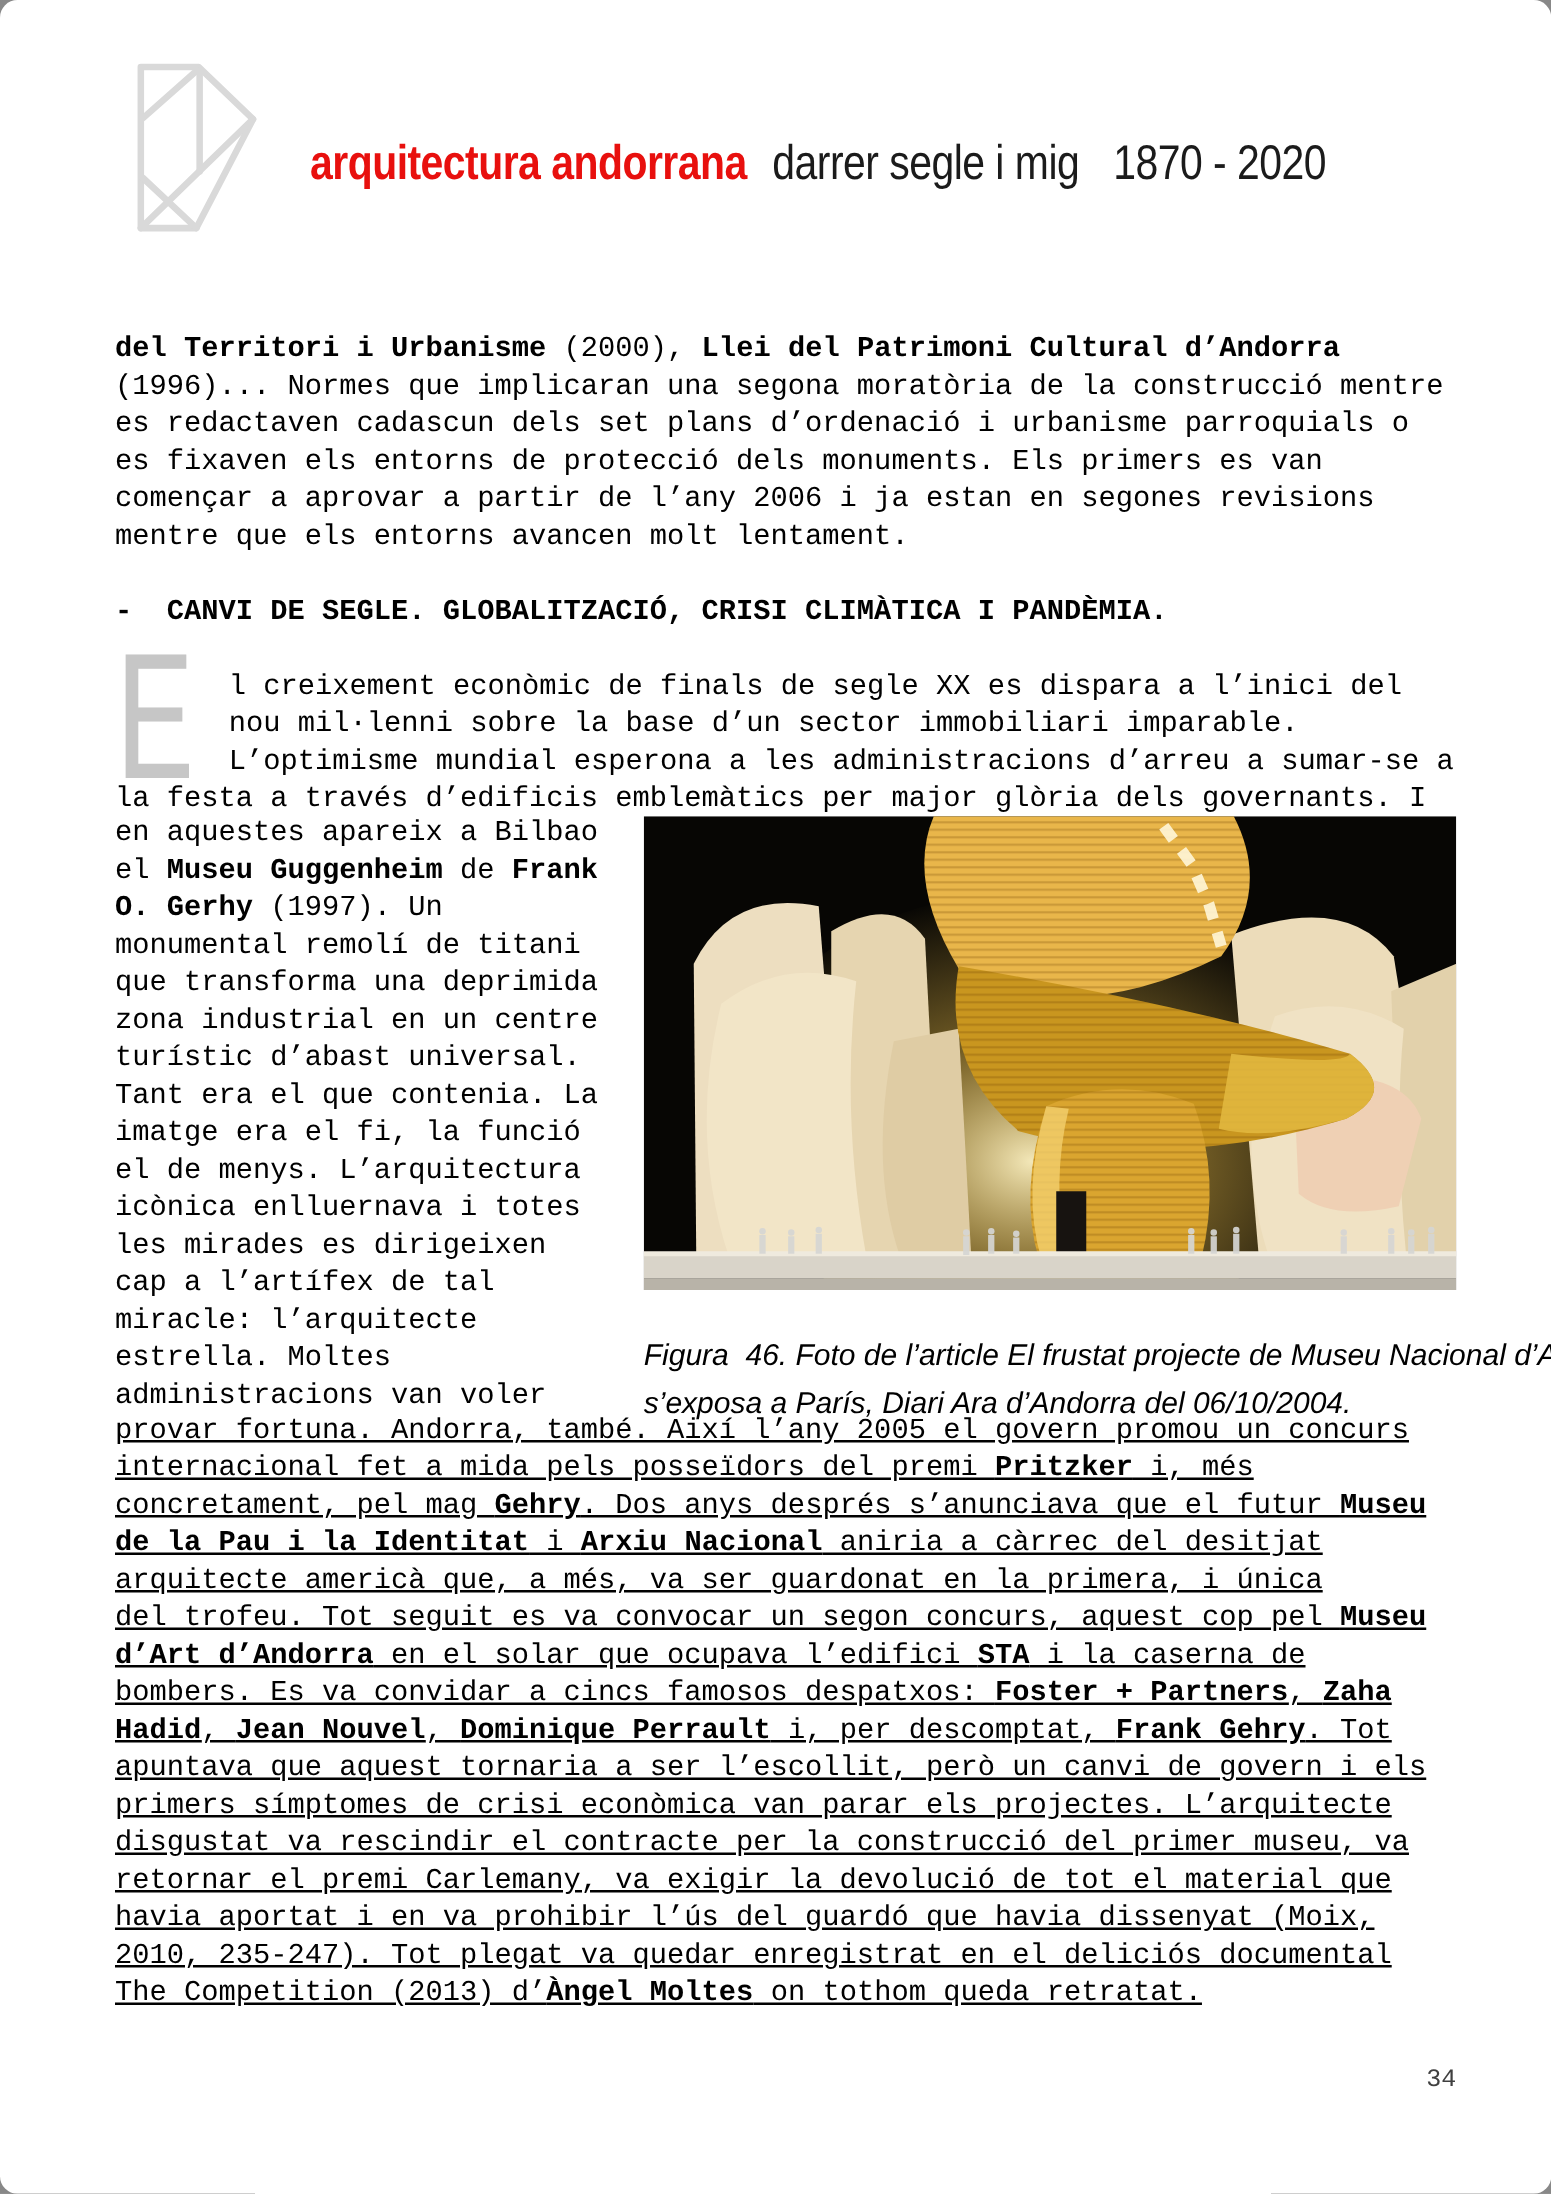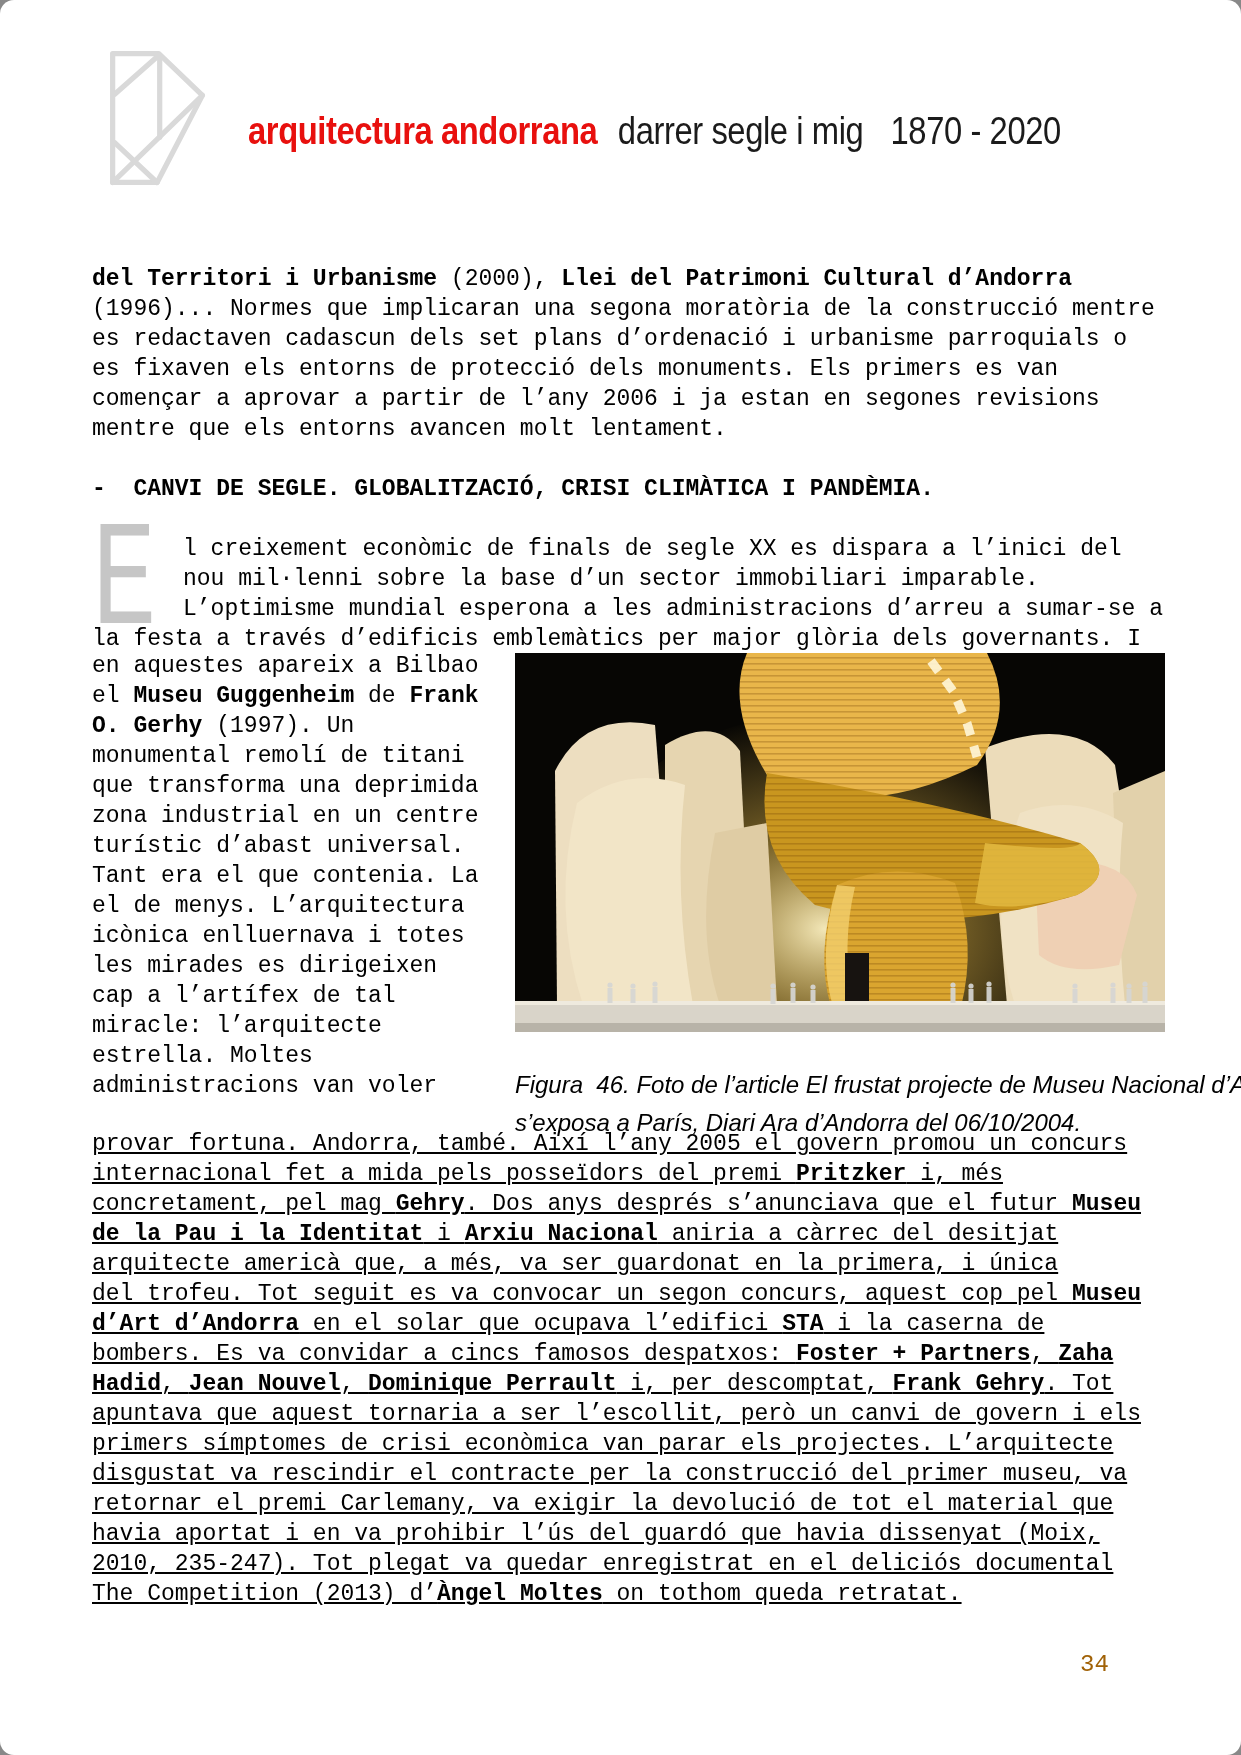--- a/index.html
+++ b/index.html
@@ -35,22 +35,22 @@
   #leftcol{position:absolute;left:92px;top:651px;width:425px;}
   
   #figure{position:absolute;left:515px;top:653px;width:650px;height:379px;margin:0;}
   #caption{
     position:absolute;left:515px;top:1042px;width:660px;
     font-family:Liberation Sans, sans-serif;font-style:italic;
     font-size:24px;line-height:38px;color:#000;margin-top:24px;
   }
   #p2{position:absolute;left:92px;top:1129px;width:1090px;text-decoration:underline;}
   #pagenum{
-    position:absolute;left:1080px;top:1652px;width:85px;text-align:left;
-    font-size:24px;line-height:26px;color:#a16207;
+    position:absolute;left:1080px;top:1652px;width:85px;text-align:right;
+    font-size:20px;line-height:26px;color:#404040;
   }
 </style>
 </head>
 <body>
 
 <div class="page">
 
   <header id="header">
     <svg id="logo" width="122" height="160" viewBox="0 0 140 180" fill="none">
       <g stroke="#d9d9d9" stroke-width="6" stroke-linejoin="round" stroke-linecap="round">
@@ -95,20 +95,21 @@
 
   <div id="leftcol" class="mono">
       <div class="tline"><span>en aquestes apareix a Bilbao</span></div>
       <div class="tline"><span>el </span><span class="bold">Museu Guggenheim</span><span> de </span><span class="bold">Frank</span></div>
       <div class="tline"><span class="bold">O. Gerhy</span><span> (1997). Un</span></div>
       <div class="tline"><span>monumental remolí de titani</span></div>
       <div class="tline"><span>que transforma una deprimida</span></div>
       <div class="tline"><span>zona industrial en un centre</span></div>
       <div class="tline"><span>turístic d’abast universal.</span></div>
       <div class="tline"><span>Tant era el que contenia. La</span></div>
+      <div class="tline"><span>imatge era el fi, la funció</span></div>
       <div class="tline"><span>el de menys. L’arquitectura</span></div>
       <div class="tline"><span>icònica enlluernava i totes</span></div>
       <div class="tline"><span>les mirades es dirigeixen</span></div>
       <div class="tline"><span>cap a l’artífex de tal</span></div>
       <div class="tline"><span>miracle: l’arquitecte</span></div>
       <div class="tline"><span>estrella. Moltes</span></div>
       <div class="tline"><span>administracions van voler</span></div>
     </div>
 
   <figure id="figure">

